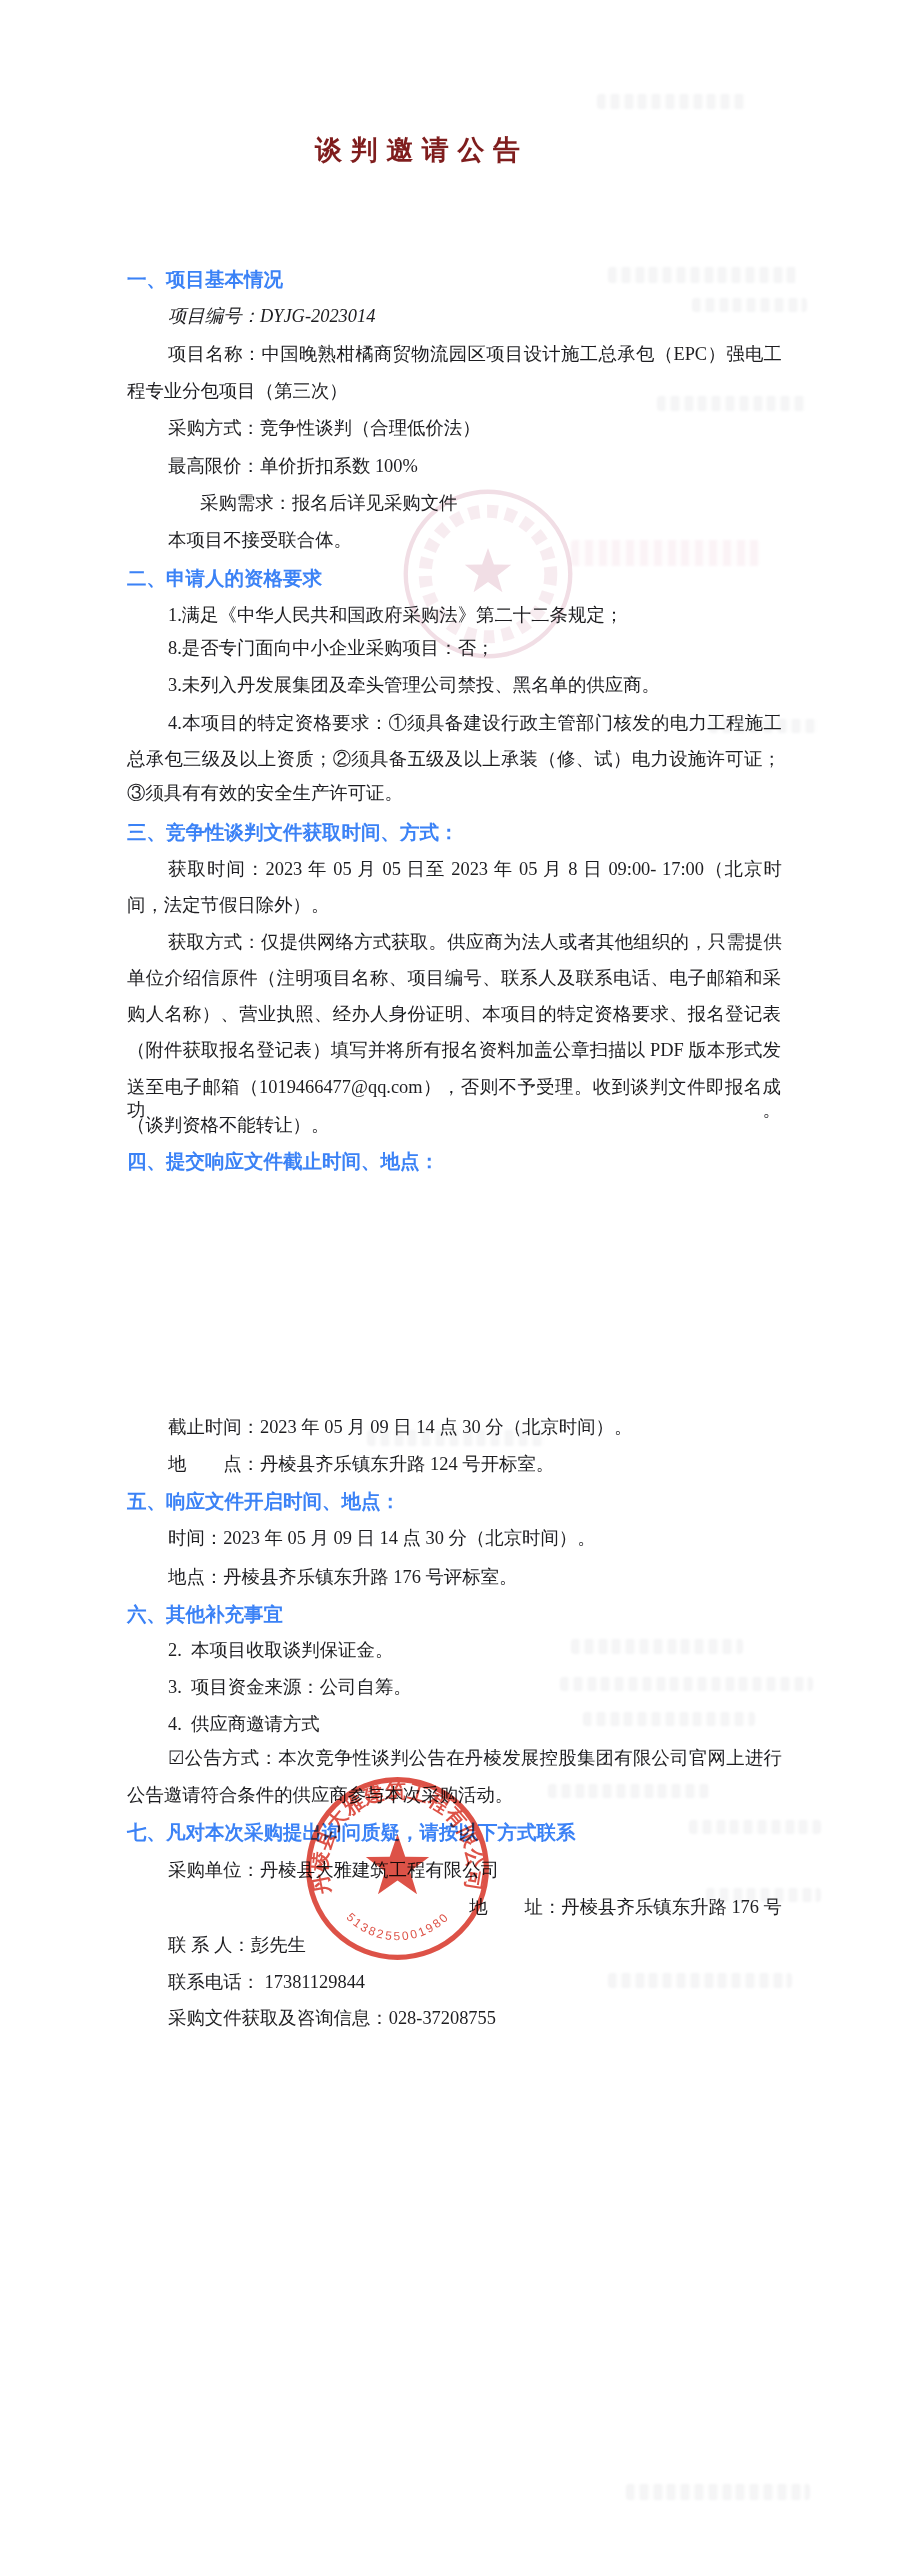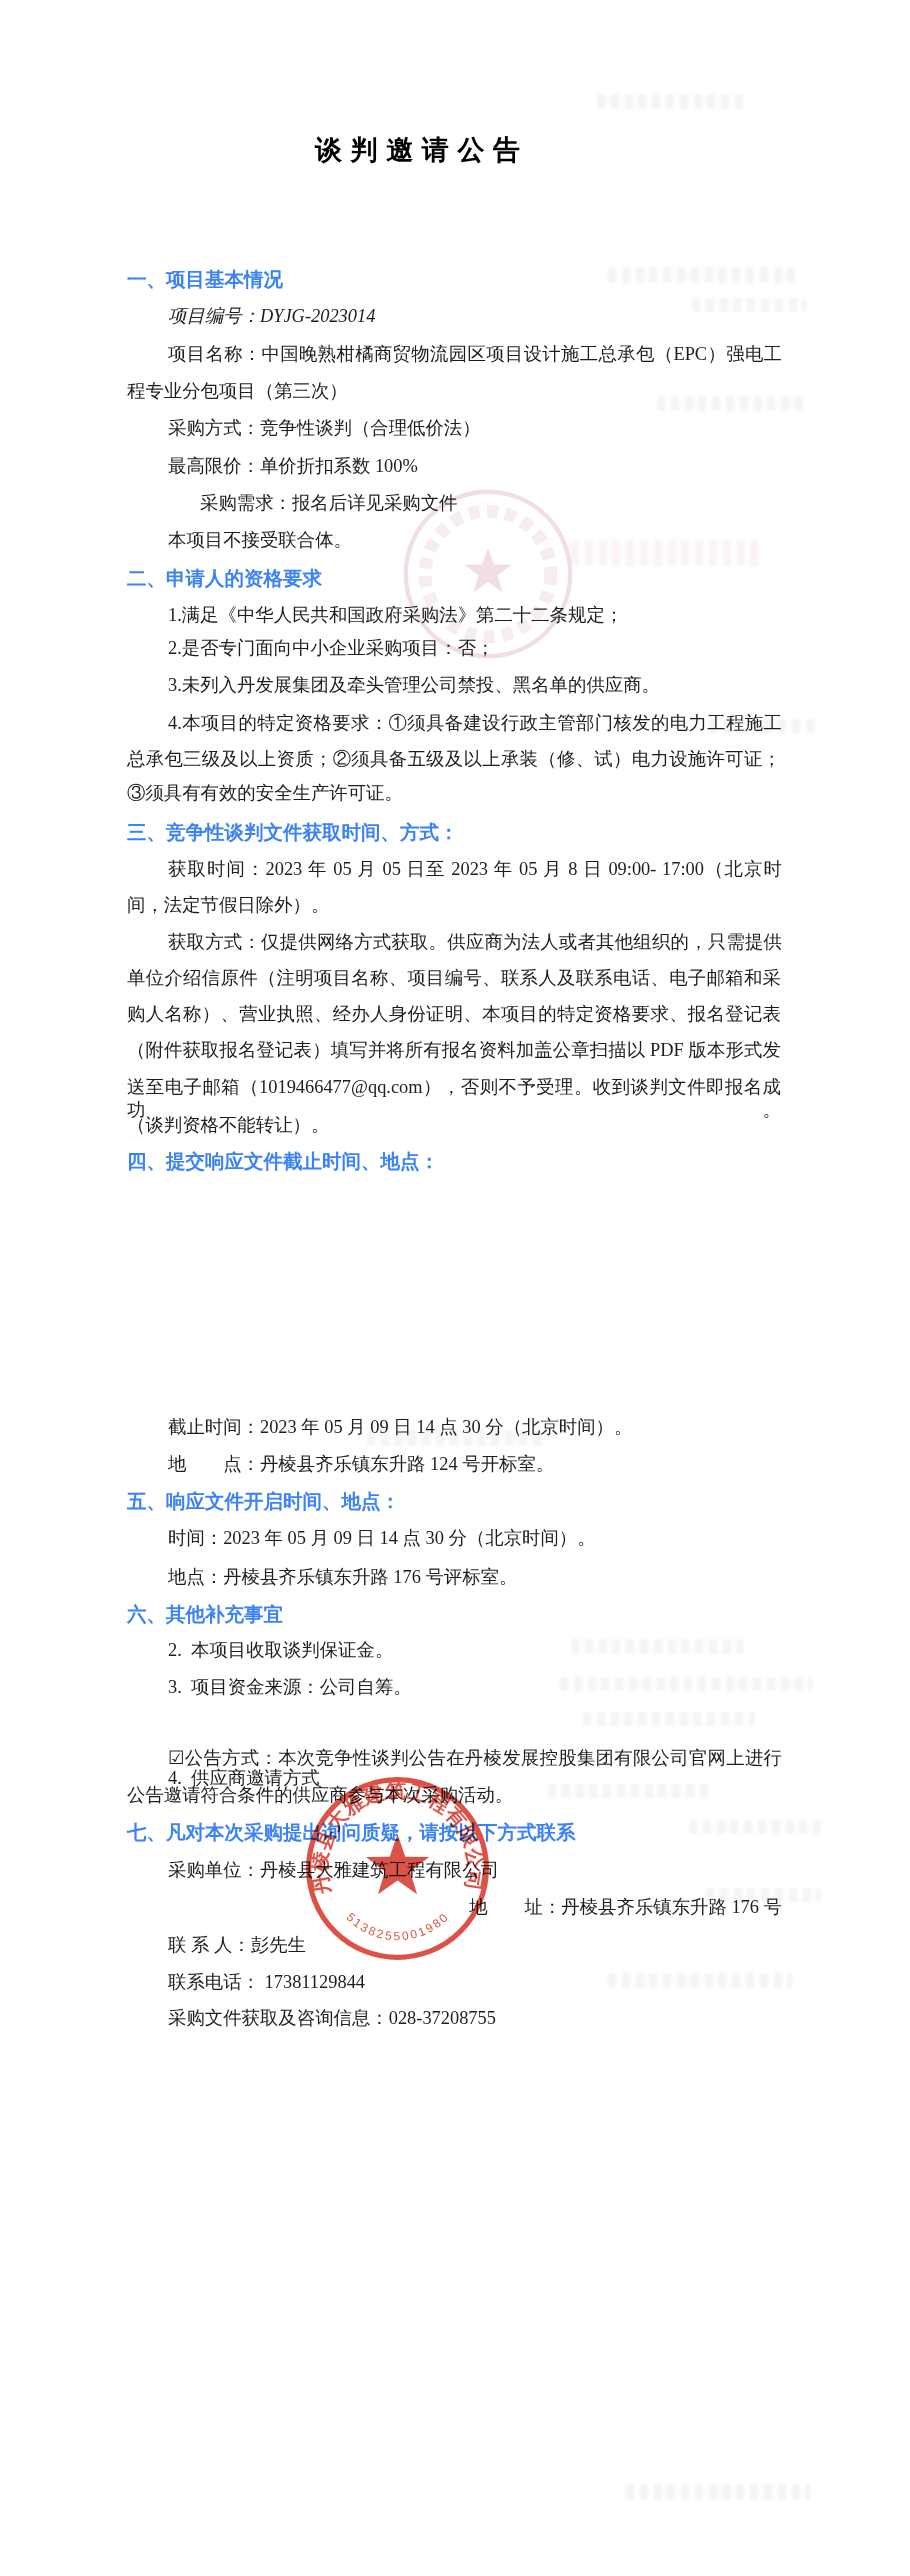--- a/index.html
+++ b/index.html
@@ -13,21 +13,21 @@
   }
   .doc-title{
     position:absolute;
     left:315px;top:132px;
     margin:0;
     font-family:Liberation Sans, sans-serif;
     font-weight:bold;
     font-size:27px;
     letter-spacing:8.6px;
     white-space:nowrap;
-    color:#000000;
+    color:#7f1d1d;
   }
   .line{
     position:absolute;
     left:127px;
     width:654px;
     font-size:18.4px;
     line-height:23px;
     white-space:pre-wrap;
     color:#1d1d20;
   }
@@ -77,21 +77,21 @@
       <div class="line heading" style="top: 268px;">一、项目基本情况</div>
       <div class="line indent" style="top: 305px; font-style: italic;">项目编号：DYJG-2023014</div>
       <div class="line indent justify" style="top: 343px;">项目名称：中国晚熟柑橘商贸物流园区项目设计施工总承包（EPC）强电工</div>
       <div class="line" style="top: 380px;">程专业分包项目（第三次）</div>
       <div class="line indent" style="top: 417px;">采购方式：竞争性谈判（合理低价法）</div>
       <div class="line indent" style="top: 455px;">最高限价：单价折扣系数 100%</div>
       <div class="line indent" style="top: 492px; margin-left: 32px;">采购需求：报名后详见采购文件</div>
       <div class="line indent" style="top: 529px;">本项目不接受联合体。</div>
       <div class="line heading" style="top: 567px;">二、申请人的资格要求</div>
       <div class="line indent" style="top: 604px;">1.满足《中华人民共和国政府采购法》第二十二条规定；</div>
-      <div class="line indent" style="top: 637px;">2.是否专门面向中小企业采购项目：否；</div>
+      <div class="line indent" style="top: 637px;">8.是否专门面向中小企业采购项目：否；</div>
       <div class="line indent" style="top: 674px;">3.未列入丹发展集团及牵头管理公司禁投、黑名单的供应商。</div>
       <div class="line indent justify" style="top: 712px;">4.本项目的特定资格要求：①须具备建设行政主管部门核发的电力工程施工</div>
       <div class="line justify" style="top: 748px;">总承包三级及以上资质；②须具备五级及以上承装（修、试）电力设施许可证；</div>
       <div class="line" style="top: 782px;">③须具有有效的安全生产许可证。</div>
       <div class="line heading" style="top: 821px;">三、竞争性谈判文件获取时间、方式：</div>
       <div class="line indent justify" style="top: 858px;">获取时间：2023 年 05 月 05 日至 2023 年 05 月 8 日 09:00- 17:00（北京时</div>
       <div class="line" style="top: 894px;">间，法定节假日除外）。</div>
       <div class="line indent justify" style="top: 931px;">获取方式：仅提供网络方式获取。供应商为法人或者其他组织的，只需提供</div>
       <div class="line justify" style="top: 967px;">单位介绍信原件（注明项目名称、项目编号、联系人及联系电话、电子邮箱和采</div>
       <div class="line justify" style="top: 1003px;">购人名称）、营业执照、经办人身份证明、本项目的特定资格要求、报名登记表</div>
@@ -100,21 +100,21 @@
       <div class="line" style="top: 1114px;">（谈判资格不能转让）。</div>
       <div class="line heading" style="top: 1150px;">四、提交响应文件截止时间、地点：</div>
       <div class="line indent" style="top: 1416px;">截止时间：2023 年 05 月 09 日 14 点 30 分（北京时间）。</div>
       <div class="line indent" style="top: 1453px;">地　　点：丹棱县齐乐镇东升路 124 号开标室。</div>
       <div class="line heading" style="top: 1490px;">五、响应文件开启时间、地点：</div>
       <div class="line indent" style="top: 1527px;">时间：2023 年 05 月 09 日 14 点 30 分（北京时间）。</div>
       <div class="line indent" style="top: 1566px;">地点：丹棱县齐乐镇东升路 176 号评标室。</div>
       <div class="line heading" style="top: 1603px;">六、其他补充事宜</div>
       <div class="line indent" style="top: 1639px;">2.  本项目收取谈判保证金。</div>
       <div class="line indent" style="top: 1676px;">3.  项目资金来源：公司自筹。</div>
-      <div class="line indent" style="top: 1767px;">4.  供应商邀请方式</div>
+      <div class="line indent" style="top: 1713px;">4.  供应商邀请方式</div>
       <div class="line indent justify" style="top: 1747px;">☑公告方式：本次竞争性谈判公告在丹棱发展控股集团有限公司官网上进行</div>
       <div class="line" style="top: 1784px;">公告邀请符合条件的供应商参与本次采购活动。</div>
       <div class="line heading" style="top: 1821px;">七、凡对本次采购提出询问质疑，请按以下方式联系</div>
       <div class="line indent" style="top: 1859px;">采购单位：丹棱县大雅建筑工程有限公司</div>
       <div class="line indent" style="top: 1896px; text-align: right;">地　　址：丹棱县齐乐镇东升路 176 号</div>
       <div class="line indent" style="top: 1934px;">联 系 人：彭先生</div>
       <div class="line indent" style="top: 1971px;">联系电话： 17381129844</div>
       <div class="line indent" style="top: 2007px;">采购文件获取及咨询信息：028-37208755</div>
     </div>
 

